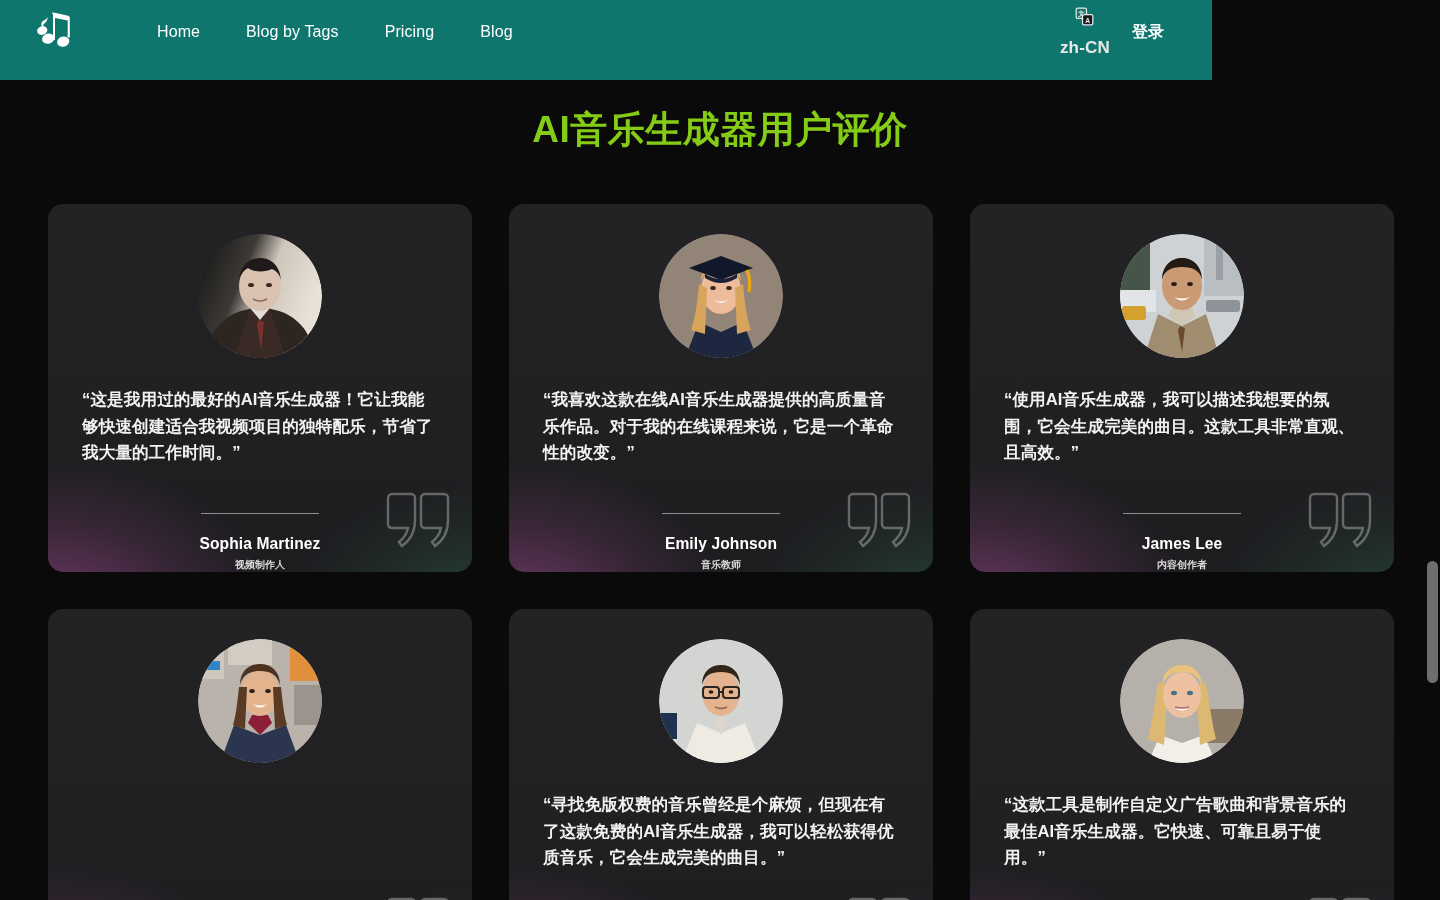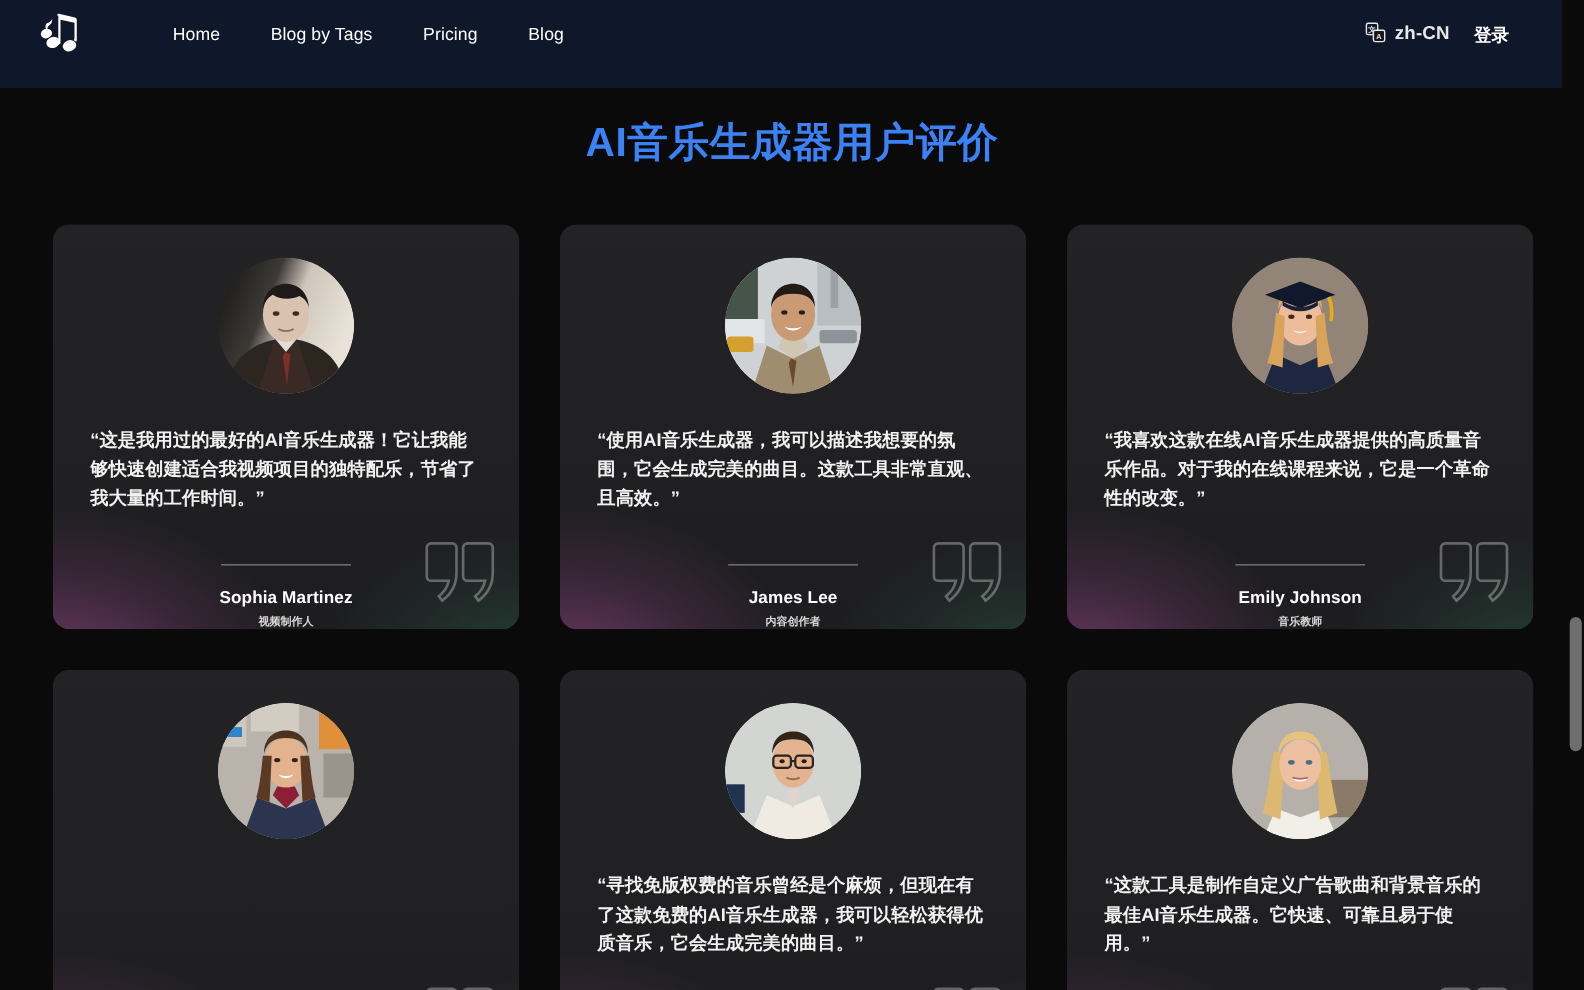--- a/index.html
+++ b/index.html
@@ -13,22 +13,22 @@
   body {
     background: #0a0a0a;
     font-family: "Liberation Sans", sans-serif;
     color: #ffffff;
     position: relative;
   }
 
   
   .navbar {
     height: 80px;
-    width: 1420px;
-    background: #0f172a;
+    width: 1212px;
+    background: #0f766e;
     display: flex;
     align-items: center;
     padding: 0 24px 16px 30px;
     position: relative;
   }
 
   .logo {
     width: 52px;
     height: 52px;
     display: flex;
@@ -58,23 +58,25 @@
   .nav-right {
     margin-left: auto;
     display: flex;
     align-items: center;
     gap: 0px;
     padding-right: 12px;
   }
 
   .lang-switch {
     display: flex;
+    align-items: center;
     gap: 8px;
     cursor: pointer;
     padding: 6px 10px;
+    flex-direction: column;
   }
 
   .lang-label {
     font-size: 17px;
     font-weight: 700;
     color: #e8e8e8;
     letter-spacing: 0.2px;
   }
 
   .login-btn {
@@ -85,21 +87,21 @@
     padding: 6px 12px;
     white-space: nowrap;
   }
 
   
   .page-title {
     text-align: center;
     font-size: 37px;
     font-weight: 700;
     letter-spacing: 0.5px;
-    color: #3b82f6;
+    color: #84cc16;
     margin-top: 25px;
   }
 
   
   .grid {
     display: grid;
     grid-template-columns: repeat(3, 424px);
     gap: 37px 37px;
     padding: 0 48px;
     margin-top: 49px;
@@ -282,20 +284,59 @@
         <path d="M6 2h19a4 4 0 0 1 4 4v23a31 31 0 0 1-13 25l-3-4a24 24 0 0 0 9-14H6a4 4 0 0 1-4-4V6a4 4 0 0 1 4-4z" fill="none" stroke="#c8c8c8" stroke-width="2.4"></path>
         <path d="M39 2h19a4 4 0 0 1 4 4v23a31 31 0 0 1-13 25l-3-4a24 24 0 0 0 9-14H39a4 4 0 0 1-4-4V6a4 4 0 0 1 4-4z" fill="none" stroke="#c8c8c8" stroke-width="2.4"></path>
       </svg>
     </div>
   </div>
 
   <div class="card">
     <div class="avatar">
       <svg viewBox="0 0 124 124" aria-hidden="true">
         <defs>
+            <clipPath id="c3">
+              <circle cx="62" cy="62" r="62"></circle>
+            </clipPath>
+          </defs>
+        <g clip-path="url(#c3)">
+          <rect width="124" height="124" fill="#97897c"></rect>
+          <rect width="124" height="124" fill="#8d7f72" opacity="0.4"></rect>
+          <path d="M26 124 L40 88 L62 98 L84 88 L98 124 Z" fill="#1e2740"></path>
+          <ellipse cx="62" cy="56" rx="20" ry="24" fill="#edbd9b"></ellipse>
+          <path d="M40 50c-2 22-4 34-8 46l14 4 2-46z" fill="#d8a45c"></path>
+          <path d="M84 50c2 22 4 34 8 46l-14 4-2-46z" fill="#d8a45c"></path>
+          <path d="M42 48c0-14 9-21 20-21s20 7 20 21c-3-10-10-13-20-13s-17 3-20 13z" fill="#e0ac64"></path>
+          <path d="M30 34 L62 22 L94 34 L62 46 Z" fill="#12182b"></path>
+          <path d="M46 40 q16 10 32 0 v4 q-16 10 -32 0z" fill="#1b2238"></path>
+          <path d="M88 36 q4 10 2 22" stroke="#e8a817" stroke-width="3.4" fill="none"></path>
+          <ellipse cx="54" cy="54" rx="2.8" ry="2" fill="#3c2a1c"></ellipse>
+          <ellipse cx="70" cy="54" rx="2.8" ry="2" fill="#3c2a1c"></ellipse>
+          <path d="M55 66 q7 6 14 0 q-7 3 -14 0z" fill="#ffffff"></path>
+        </g>
+      </svg>
+    </div>
+    <div class="quote-text">“我喜欢这款在线AI音乐生成器提供的高质量音乐作品。对于我的在线课程来说，它是一个革命性的改变。”</div>
+    <div class="card-footer">
+      <div class="divider"></div>
+      <div class="person-name">Emily Johnson</div>
+      <div class="person-role">音乐教师</div>
+    </div>
+    <div class="quote-mark">
+      <svg viewBox="0 0 64 62" aria-hidden="true">
+        <path d="M6 2h19a4 4 0 0 1 4 4v23a31 31 0 0 1-13 25l-3-4a24 24 0 0 0 9-14H6a4 4 0 0 1-4-4V6a4 4 0 0 1 4-4z" fill="none" stroke="#c8c8c8" stroke-width="2.4"></path>
+        <path d="M39 2h19a4 4 0 0 1 4 4v23a31 31 0 0 1-13 25l-3-4a24 24 0 0 0 9-14H39a4 4 0 0 1-4-4V6a4 4 0 0 1 4-4z" fill="none" stroke="#c8c8c8" stroke-width="2.4"></path>
+      </svg>
+    </div>
+  </div>
+
+  <div class="card">
+    <div class="avatar">
+      <svg viewBox="0 0 124 124" aria-hidden="true">
+        <defs>
             <clipPath id="c2">
               <circle cx="62" cy="62" r="62"></circle>
             </clipPath>
           </defs>
         <g clip-path="url(#c2)">
           <rect width="124" height="124" fill="#cfd2d4"></rect>
           <rect x="0" y="0" width="30" height="56" fill="#46554a"></rect>
           <rect x="84" y="0" width="40" height="62" fill="#b9bec2"></rect>
           <rect x="96" y="6" width="7" height="40" fill="#9aa0a5"></rect>
           <rect x="0" y="56" width="36" height="22" fill="#e2e5e7"></rect>
@@ -323,59 +364,20 @@
         <path d="M6 2h19a4 4 0 0 1 4 4v23a31 31 0 0 1-13 25l-3-4a24 24 0 0 0 9-14H6a4 4 0 0 1-4-4V6a4 4 0 0 1 4-4z" fill="none" stroke="#c8c8c8" stroke-width="2.4"></path>
         <path d="M39 2h19a4 4 0 0 1 4 4v23a31 31 0 0 1-13 25l-3-4a24 24 0 0 0 9-14H39a4 4 0 0 1-4-4V6a4 4 0 0 1 4-4z" fill="none" stroke="#c8c8c8" stroke-width="2.4"></path>
       </svg>
     </div>
   </div>
 
   <div class="card">
     <div class="avatar">
       <svg viewBox="0 0 124 124" aria-hidden="true">
         <defs>
-            <clipPath id="c3">
-              <circle cx="62" cy="62" r="62"></circle>
-            </clipPath>
-          </defs>
-        <g clip-path="url(#c3)">
-          <rect width="124" height="124" fill="#97897c"></rect>
-          <rect width="124" height="124" fill="#8d7f72" opacity="0.4"></rect>
-          <path d="M26 124 L40 88 L62 98 L84 88 L98 124 Z" fill="#1e2740"></path>
-          <ellipse cx="62" cy="56" rx="20" ry="24" fill="#edbd9b"></ellipse>
-          <path d="M40 50c-2 22-4 34-8 46l14 4 2-46z" fill="#d8a45c"></path>
-          <path d="M84 50c2 22 4 34 8 46l-14 4-2-46z" fill="#d8a45c"></path>
-          <path d="M42 48c0-14 9-21 20-21s20 7 20 21c-3-10-10-13-20-13s-17 3-20 13z" fill="#e0ac64"></path>
-          <path d="M30 34 L62 22 L94 34 L62 46 Z" fill="#12182b"></path>
-          <path d="M46 40 q16 10 32 0 v4 q-16 10 -32 0z" fill="#1b2238"></path>
-          <path d="M88 36 q4 10 2 22" stroke="#e8a817" stroke-width="3.4" fill="none"></path>
-          <ellipse cx="54" cy="54" rx="2.8" ry="2" fill="#3c2a1c"></ellipse>
-          <ellipse cx="70" cy="54" rx="2.8" ry="2" fill="#3c2a1c"></ellipse>
-          <path d="M55 66 q7 6 14 0 q-7 3 -14 0z" fill="#ffffff"></path>
-        </g>
-      </svg>
-    </div>
-    <div class="quote-text">“我喜欢这款在线AI音乐生成器提供的高质量音乐作品。对于我的在线课程来说，它是一个革命性的改变。”</div>
-    <div class="card-footer">
-      <div class="divider"></div>
-      <div class="person-name">Emily Johnson</div>
-      <div class="person-role">音乐教师</div>
-    </div>
-    <div class="quote-mark">
-      <svg viewBox="0 0 64 62" aria-hidden="true">
-        <path d="M6 2h19a4 4 0 0 1 4 4v23a31 31 0 0 1-13 25l-3-4a24 24 0 0 0 9-14H6a4 4 0 0 1-4-4V6a4 4 0 0 1 4-4z" fill="none" stroke="#c8c8c8" stroke-width="2.4"></path>
-        <path d="M39 2h19a4 4 0 0 1 4 4v23a31 31 0 0 1-13 25l-3-4a24 24 0 0 0 9-14H39a4 4 0 0 1-4-4V6a4 4 0 0 1 4-4z" fill="none" stroke="#c8c8c8" stroke-width="2.4"></path>
-      </svg>
-    </div>
-  </div>
-
-  <div class="card">
-    <div class="avatar">
-      <svg viewBox="0 0 124 124" aria-hidden="true">
-        <defs>
             <clipPath id="c4">
               <circle cx="62" cy="62" r="62"></circle>
             </clipPath>
           </defs>
         <g clip-path="url(#c4)">
           <rect width="124" height="124" fill="#b9b3ab"></rect>
           <rect x="0" y="0" width="26" height="40" fill="#cdc7bd"></rect>
           <rect x="2" y="22" width="20" height="9" fill="#2e86c8"></rect>
           <rect x="92" y="8" width="32" height="34" fill="#e0903a"></rect>
           <rect x="30" y="0" width="44" height="26" fill="#d2ccc2"></rect>

